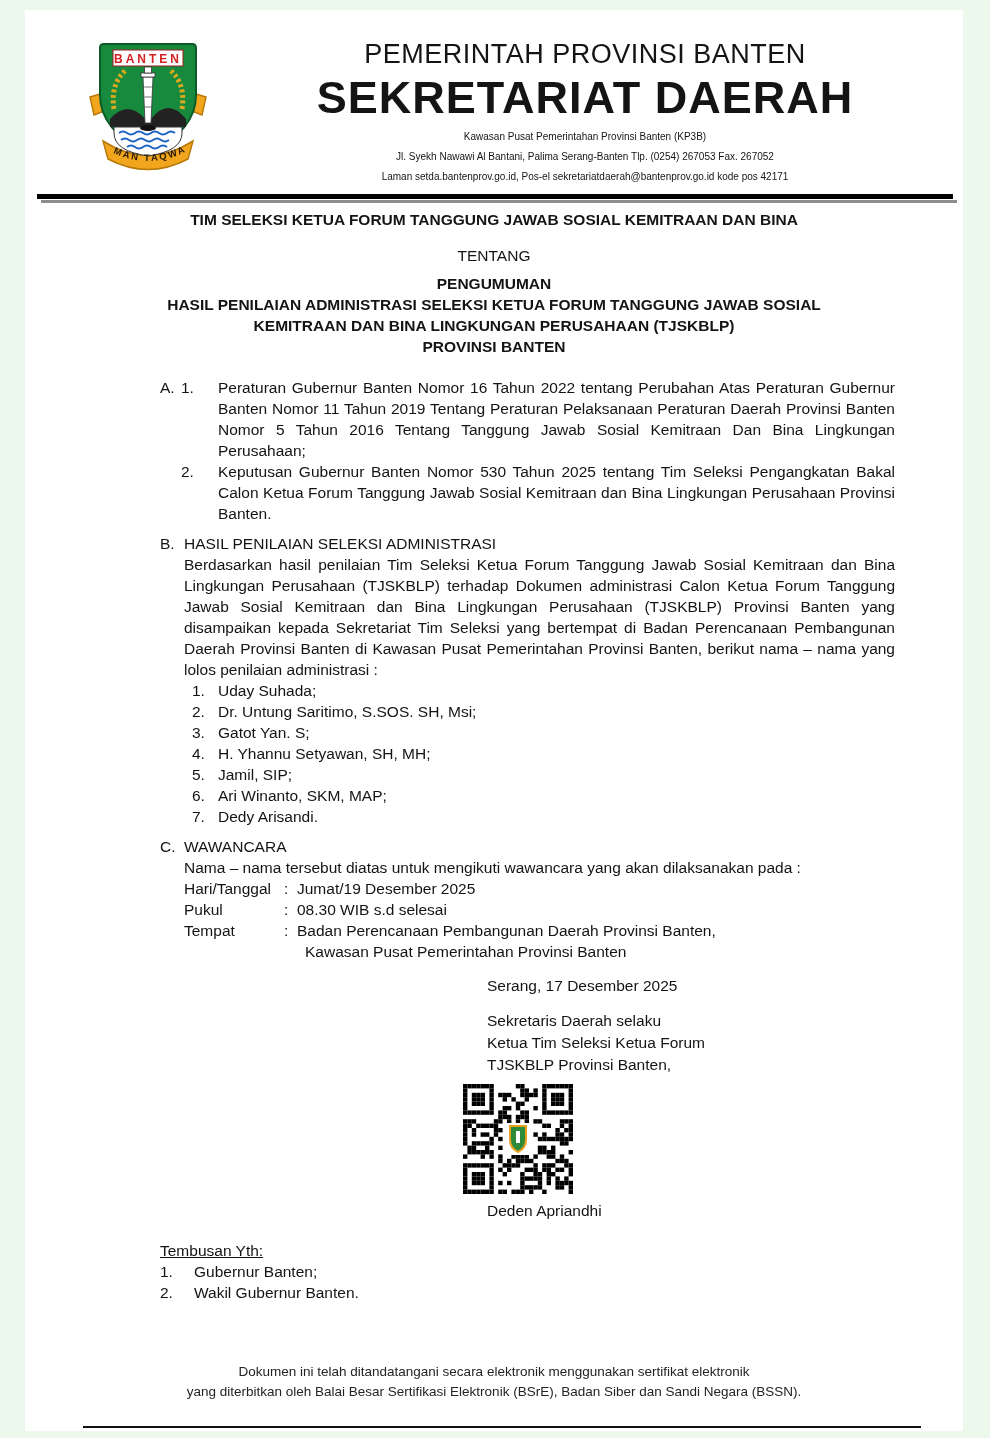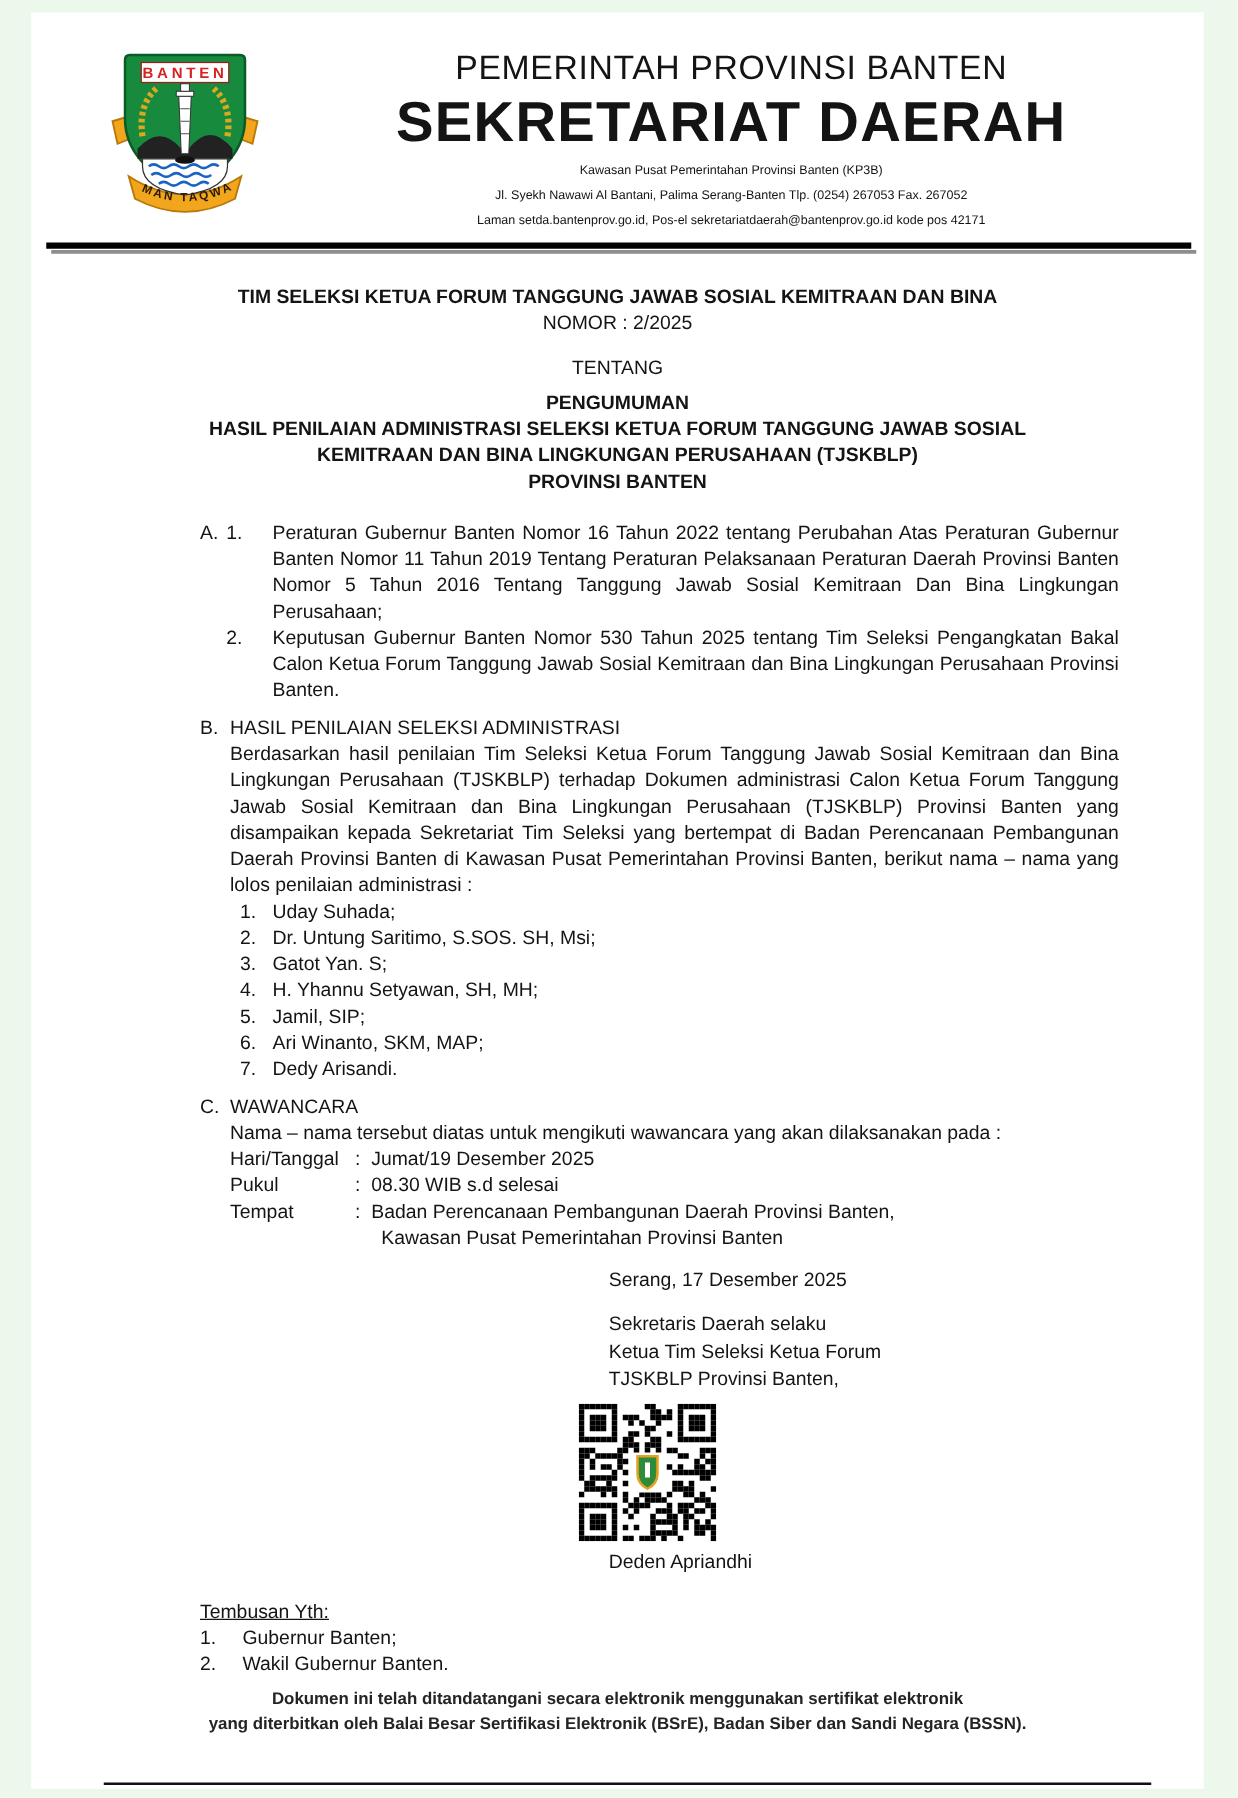--- a/index.html
+++ b/index.html
@@ -11,21 +11,21 @@
   .letterhead{display:flex;align-items:flex-start;padding-top:27px;}
   .logo-wrap{flex:none;margin-left:58px;width:130px;height:138px;}
   .lh-text{flex:1;text-align:center;padding-right:6px;}
   .lh-agency{font-size:27px;letter-spacing:.5px;margin-top:2px;}
   .lh-office{font-size:45px;font-weight:bold;letter-spacing:1px;line-height:1.05;margin:4px 0 6px;}
   .lh-addr{font-size:10px;line-height:20px;}
   .rule-black{height:5px;background:#000;margin:7px 10px 0 12px;}
   .rule-gray{height:3px;background:#8d8d8d;margin:1px 6px 0 16px;}
 
   
-  .doc-titles{margin-top:24px;text-align:center;font-size:15.5px;line-height:21px;font-weight:bold;}
+  .doc-titles{margin-top:6px;text-align:center;font-size:15.5px;line-height:21px;font-weight:bold;}
   .doc-number{font-weight:normal;}
   .tentang{margin-top:15px;text-align:center;font-size:15.5px;line-height:21px;}
   .subject{margin-top:7px;text-align:center;font-size:15.5px;line-height:21px;font-weight:bold;}
 
   
   .content{margin:0 68px 0 135px;font-size:15.5px;line-height:21px;}
   .section{display:flex;margin-top:20px;}
   .sec-label{flex:none;width:24px;}
   .sec-body{flex:1;min-width:0;}
   .li{display:flex;text-align:justify;}
@@ -47,21 +47,21 @@
   .qr-box svg{display:block;}
   .sig-name{margin-top:6px;}
 
   
   .cc{margin-top:19px;}
   .cc-title{text-decoration:underline;}
   .cc .li-num{width:34px;margin-left:-23px;}
   .cc .li{margin-left:23px;text-align:left;}
 
   
-  .footer{position:absolute;left:0;right:0;bottom:42px;text-align:center;font-size:13.5px;line-height:20px;color:#242424;font-weight:bold;}
+  .footer{position:absolute;left:0;right:0;bottom:29px;text-align:center;font-size:13.5px;line-height:20px;color:#242424;}
   .bottom-rule{position:absolute;left:58px;width:838px;bottom:3px;height:2px;background:#111;}
 </style>
 </head>
 <body>
 
 <div class="canvas">
   <div class="page">
 
     <div class="letterhead">
       <div class="logo-wrap">
@@ -109,21 +109,20 @@
         <div class="lh-addr">Kawasan Pusat Pemerintahan Provinsi Banten (KP3B)</div>
         <div class="lh-addr">Jl. Syekh Nawawi Al Bantani, Palima Serang-Banten Tlp. (0254) 267053 Fax. 267052</div>
         <div class="lh-addr">Laman setda.bantenprov.go.id, Pos-el sekretariatdaerah@bantenprov.go.id kode pos 42171</div>
       </div>
     </div>
     <div class="rule-black"></div>
     <div class="rule-gray"></div>
 
     <div class="doc-titles">
       <div>TIM SELEKSI KETUA FORUM TANGGUNG JAWAB  SOSIAL KEMITRAAN  DAN BINA</div>
-      <div class="doc-number">NOMOR : 2/2025</div>
     </div>
     <div class="tentang">TENTANG</div>
     <div class="subject">
       <div>PENGUMUMAN</div>
       <div>HASIL PENILAIAN ADMINISTRASI SELEKSI KETUA FORUM TANGGUNG JAWAB  SOSIAL</div>
       <div>KEMITRAAN  DAN BINA  LINGKUNGAN  PERUSAHAAN (TJSKBLP)</div>
       <div>PROVINSI BANTEN</div>
     </div>
 
     <div class="content">

